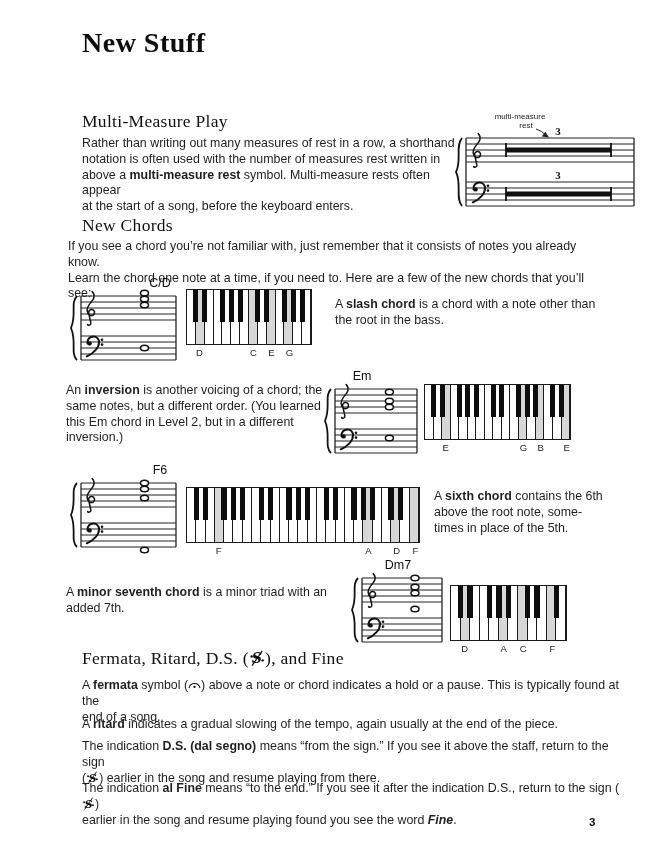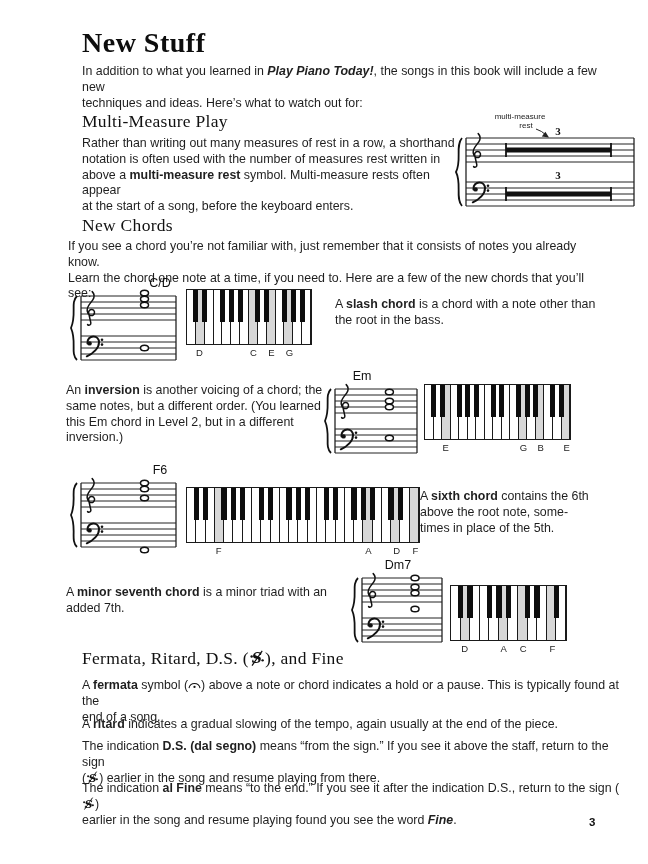--- a/index.html
+++ b/index.html
@@ -24,21 +24,20 @@
   .klabels span{position:absolute;transform:translateX(-50%);}
   .staff-box svg{display:block;}
   .sym-svg{vertical-align:-2px;}
 </style>
 </head>
 <body>
 
 <div class="page">
 
   <div class="abs title" style="left:82px;top:27px;">New Stuff</div>
-  <div class="abs body-text" style="left:82px;top:64px;width:535px;"><span>In addition to what you learned in </span><span style="font-weight: 700; font-style: italic;">Play Piano Today!</span><span>, the songs in this book will include a few new</span><br><span>techniques and ideas. Here’s what to watch out for:</span></div>
 
   <div class="abs serif-head" style="left:82px;top:111px;">Multi-Measure Play</div>
   <div class="abs body-text" style="left:82px;top:136px;width:382px;"><span>Rather than writing out many measures of rest in a row, a shorthand</span><br><span>notation is often used with the number of measures rest written in</span><br><span>above a </span><span style="font-weight: 700;">multi-measure rest</span><span> symbol. Multi-measure rests often appear</span><br><span>at the start of a song, before the keyboard enters.</span></div>
   <div class="abs" style="left:448px;top:110px;width:190px;height:105px;"><svg viewBox="0 0 190 105" width="190" height="105">
         <text x="72" y="9" text-anchor="middle" font-size="8" fill="#222" font-family="&quot;Liberation Sans&quot;,sans-serif">multi-measure</text>
         <text x="78" y="18" text-anchor="middle" font-size="8" fill="#222" font-family="&quot;Liberation Sans&quot;,sans-serif">rest</text>
         <path d="M88 19 Q94 21 98 25" fill="none" stroke="#222" stroke-width="1"></path>
         <polygon points="101,27.5 93.8,26.6 97.4,21.8" fill="#222"></polygon>
         <path d="M14 28 C7 36 14 50 8 62 C14 74 7 88 14 96" fill="none" stroke="#111" stroke-width="1.8"></path>
         <line x1="18" y1="28" x2="18" y2="96" stroke="#111" stroke-width="1.2"></line>
@@ -290,21 +289,21 @@
         <div class="bk" style="left: 86.84%; width: 2.32%;"></div>
         <div class="bk" style="left: 90.84%; width: 2.32%;"></div>
       </div>
       <div class="klabels">
         <span style="left: 14%;">F</span>
         <span style="left: 78%;">A</span>
         <span style="left: 90%;">D</span>
         <span style="left: 98%;">F</span>
       </div>
     </div>
-  <div class="abs body-text" style="left:420px;top:489px;width:215px;"><span>A </span><span style="font-weight: 700;">sixth chord</span><span> contains the 6th</span><br><span>above the root note, some-</span><br><span>times in place of the 5th.</span></div>
+  <div class="abs body-text" style="left:434px;top:489px;width:215px;"><span>A </span><span style="font-weight: 700;">sixth chord</span><span> contains the 6th</span><br><span>above the root note, some-</span><br><span>times in place of the 5th.</span></div>
 
   <div class="abs body-text" style="left:66px;top:585px;width:305px;"><span>A </span><span style="font-weight: 700;">minor seventh chord</span><span> is a minor triad with an</span><br><span>added 7th.</span></div>
   <div class="abs chord-label" style="left:398px;top:558px;">Dm7</div>
   <div class="abs staff-box" style="left:345px;top:568px;width:100px;height:84px;">
       <svg viewBox="0 0 100 84" width="100" height="84">
         <path d="M13 10 C6 17 13 28 7 42 C13 56 6 67 13 74" fill="none" stroke="#111" stroke-width="1.8"></path>
         <line x1="17" y1="10" x2="17" y2="74" stroke="#111" stroke-width="1.2"></line>
         <line x1="97" y1="10" x2="97" y2="74" stroke="#111" stroke-width="1.2"></line>
         <line x1="17" y1="10" x2="97" y2="10" stroke="#222" stroke-width="1"></line>
         <line x1="17" y1="16" x2="97" y2="16" stroke="#222" stroke-width="1"></line>

